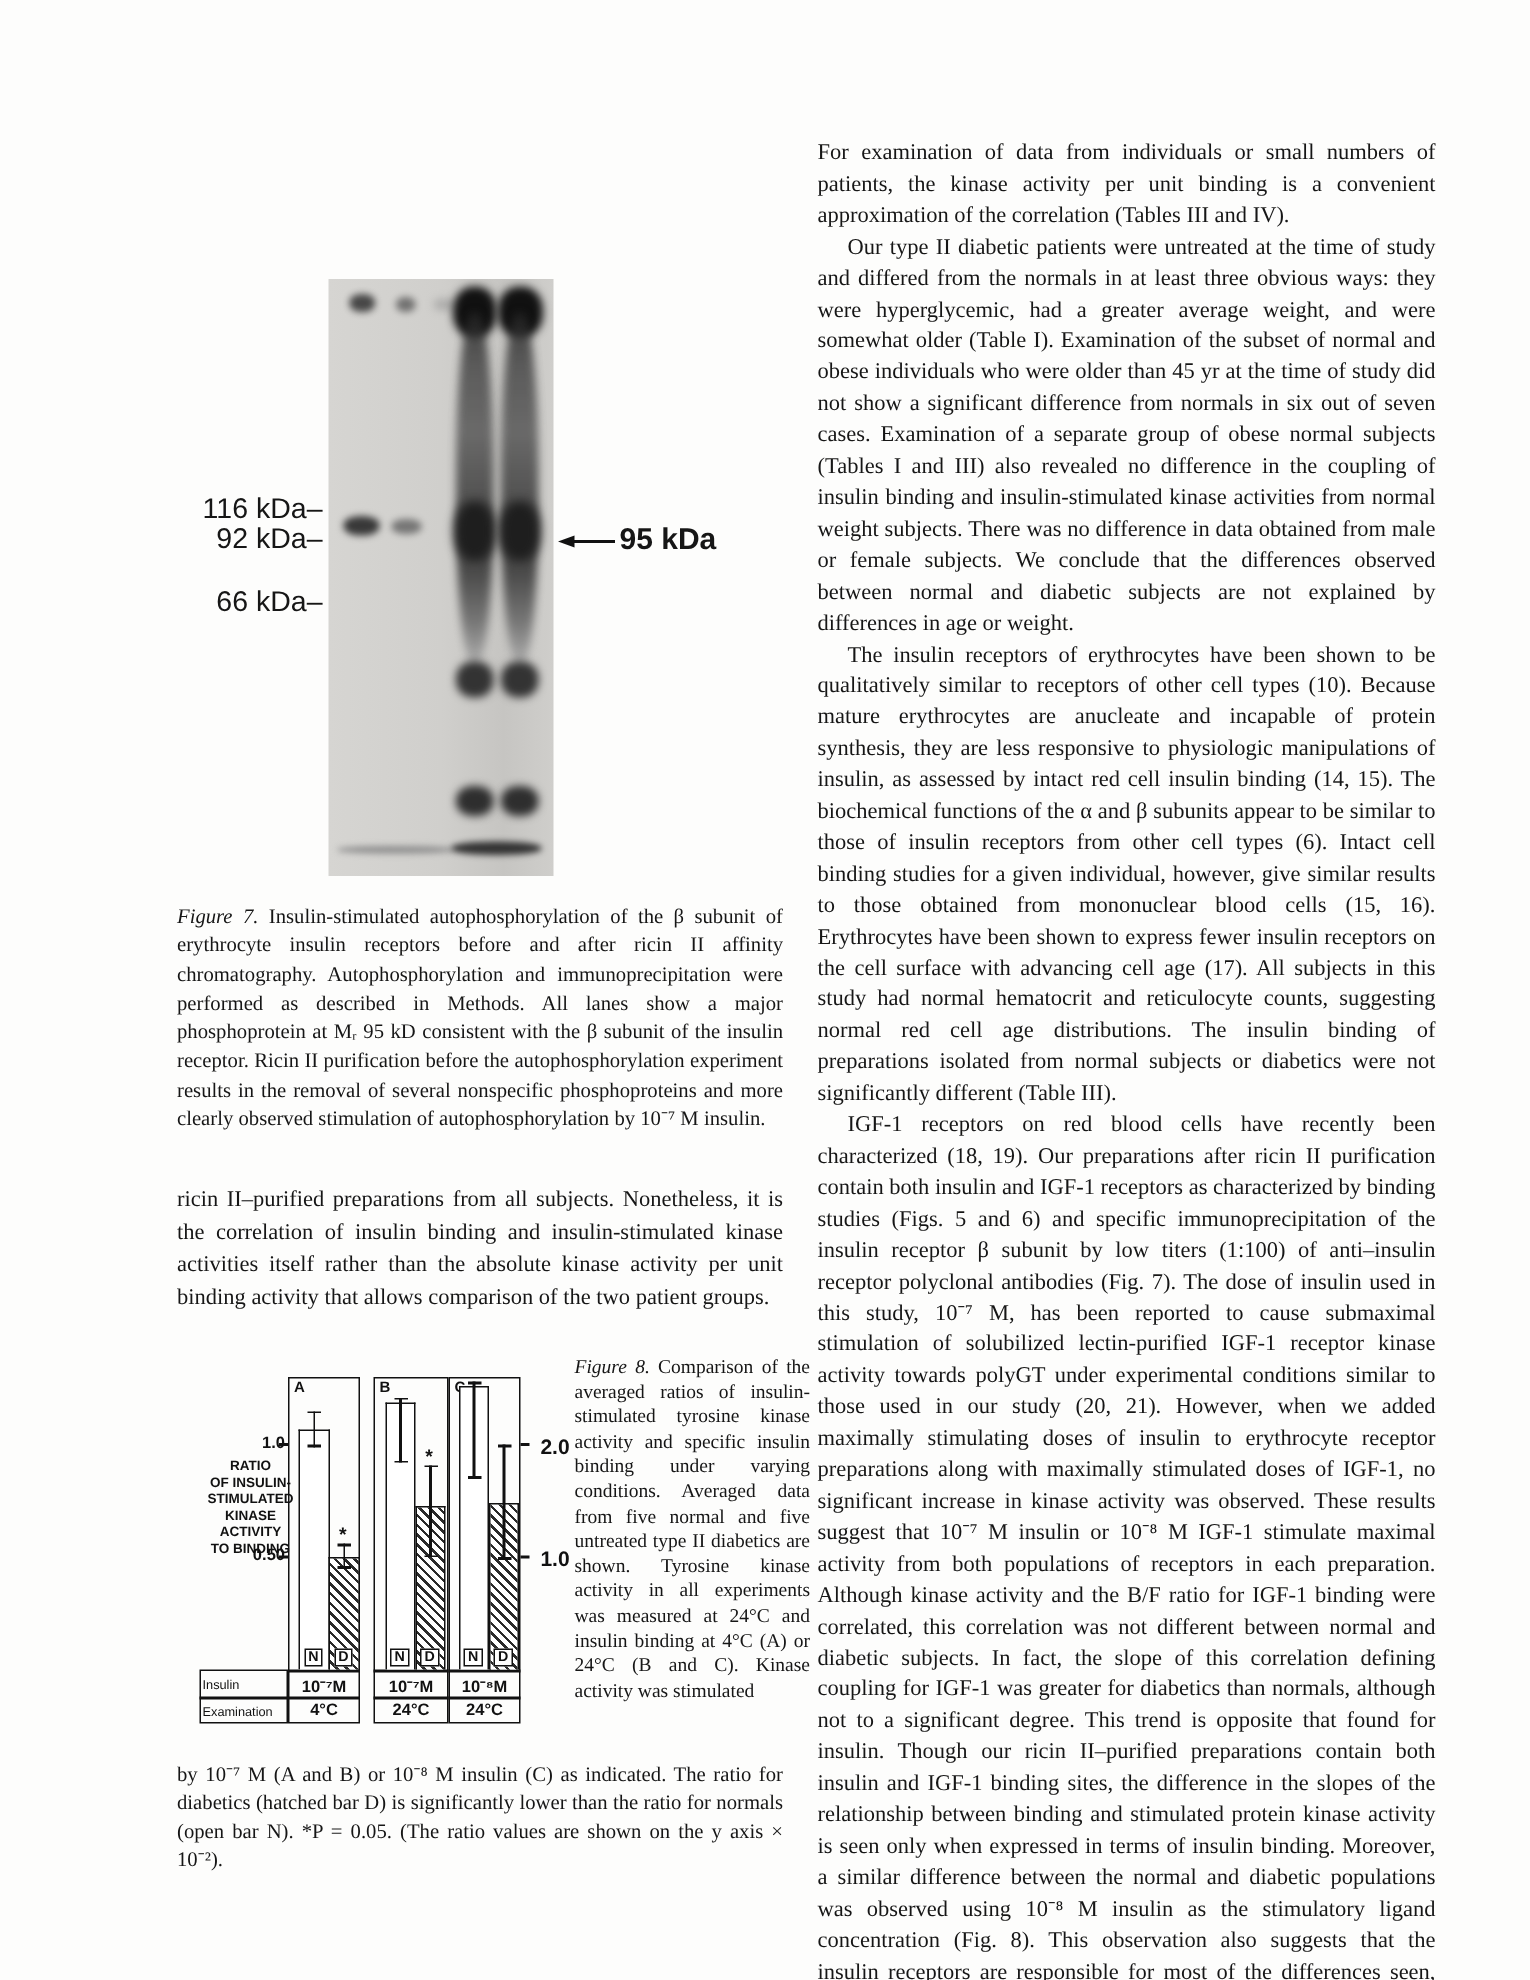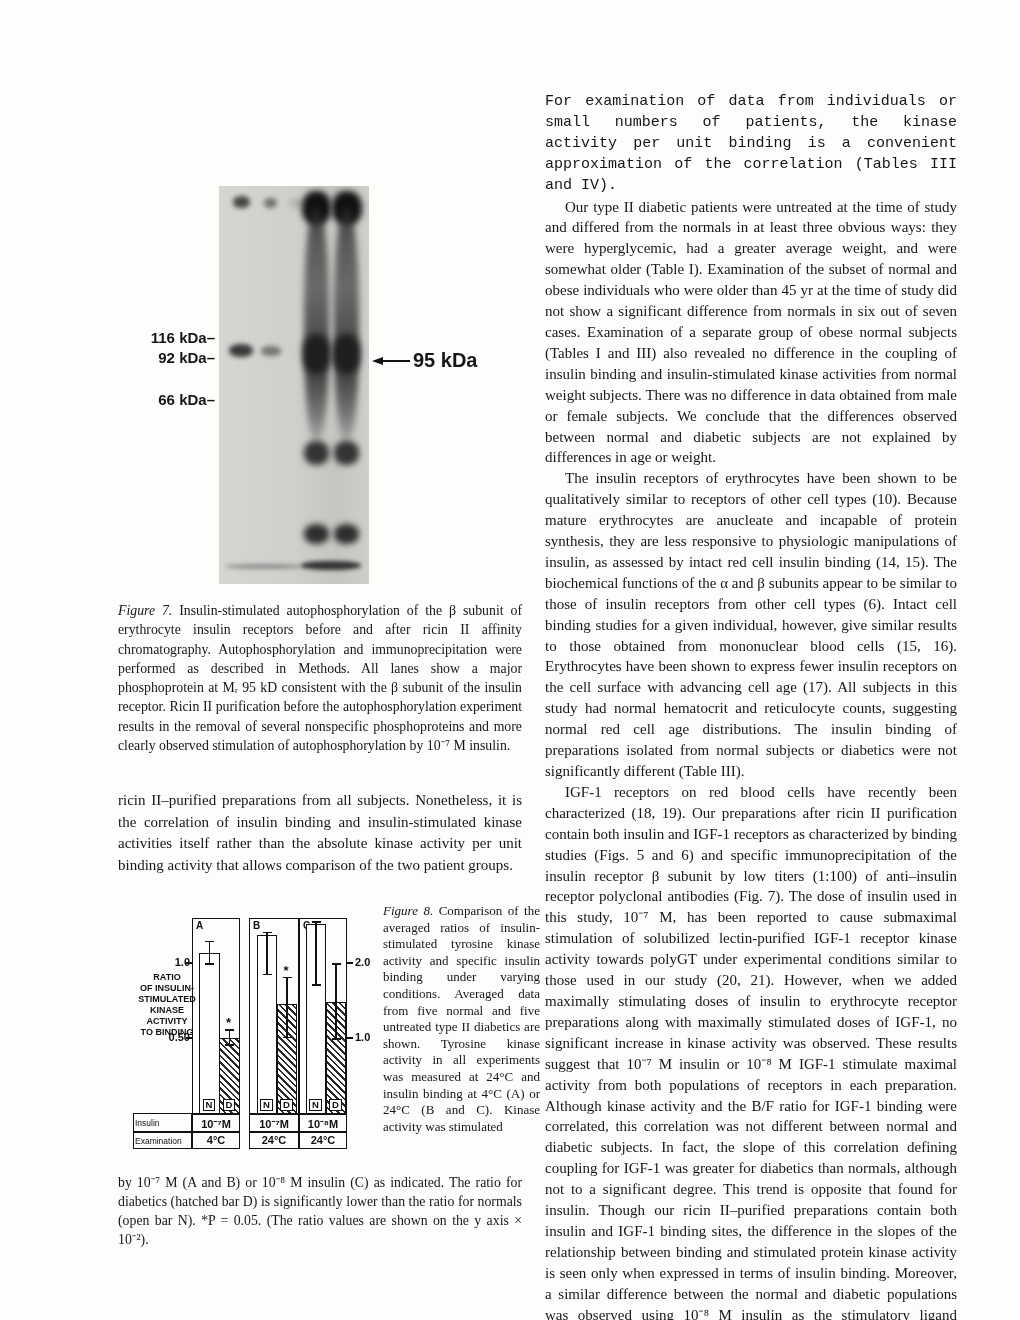--- a/index.html
+++ b/index.html
@@ -30,48 +30,48 @@
   .g-92b{left:42px;top:160px;width:20px;height:10px;background:#5f5f5f;filter:blur(2.5px);opacity:.8;}
   .g-95d4{left:84px;top:148px;width:27px;height:40px;background:#1e1e1e;filter:blur(3.5px);}
   .g-95d5{left:114px;top:148px;width:27px;height:40px;background:#1e1e1e;filter:blur(3.5px);}
   .g-l4a{left:85px;top:255px;width:25px;height:24px;background:#333;filter:blur(3px);}
   .g-l5a{left:115px;top:255px;width:25px;height:24px;background:#333;filter:blur(3px);}
   .g-l4b{left:85px;top:338px;width:25px;height:20px;background:#2e2e2e;filter:blur(3px);}
   .g-l5b{left:115px;top:338px;width:25px;height:20px;background:#2e2e2e;filter:blur(3px);}
   .g-bl{left:6px;top:378px;width:78px;height:5px;background:#8f8f8f;filter:blur(2px);border-radius:2px;}
   .g-b45{left:82px;top:375px;width:60px;height:9px;background:#333;filter:blur(2px);border-radius:3px;}
 
-  .mw{width:97px;text-align:right;font-family:"Liberation Sans",sans-serif;font-weight:700;
-      font-size:15px;left:118px;}
+  .mw{width:97px;text-align:right;font-family:"Liberation Sans",sans-serif;font-weight:400;
+      font-size:19px;left:118px;}
   .arrowlab{left:372px;top:349px;display:flex;align-items:center;
       font-family:"Liberation Sans",sans-serif;font-weight:600;font-size:20px;}
   .arrowlab svg{margin-right:3px;}
 
   
   .cap7{left:118px;top:601px;width:404px;font-size:13.8px;line-height:19.3px;text-align:justify;}
   .leadit{font-style:italic;}
   .bodypar{left:118px;top:790px;width:404px;font-size:15px;line-height:21.5px;text-align:justify;}
   .cap8side{left:383px;top:903px;width:157px;font-size:13px;line-height:16.6px;text-align:justify;}
   .cap8bot{left:118px;top:1173px;width:404px;font-size:13.8px;line-height:19px;text-align:justify;}
 
   .rightcol{left:545px;top:92px;width:412px;font-size:15px;line-height:20.9px;text-align:justify;}
   .rightcol p{margin:0;text-indent:20px;}
-  .rightcol p:first-child{text-indent:0;font-family:Liberation Mono, monospace;}
+  .rightcol p:first-child{text-indent:0;}
 
   .footer{left:400px;top:1257px;width:556px;text-align:right;font-size:15px;}
   .footer .rt{font-style:italic;}
   .footer .pn{font-weight:bold;margin-left:16px;font-style:normal;}
 
   
   .chart{left:118px;top:900px;width:264px;height:260px;}
   .chart *{position:absolute;box-sizing:border-box;}
   .c-txt{font-family:"Liberation Sans",sans-serif;color:#111;}
   .c-ylab{left:13px;top:72px;width:72px;text-align:center;font-size:9px;font-weight:700;line-height:11px;}
   .c-tickL{width:38px;text-align:right;font-size:11px;font-weight:700;}
-  .c-tickR{width:30px;text-align:left;font-size:11px;font-weight:700;}
+  .c-tickR{width:30px;text-align:center;font-size:14px;font-weight:700;}
   .c-tickline{height:1.5px;background:#111;}
   .c-panel{border:1.8px solid #111;background:transparent;}
   .c-hline{height:1.5px;background:#111;}
   .c-bar{border:1.8px solid #111;border-bottom:none;background:#fff;}
   .c-bar.hatch{background:repeating-linear-gradient(45deg,#fff 0 3px,#2a2a2a 3px 4.6px);}
   .c-wl{width:1.5px;background:#111;}
   .c-cap{height:1.5px;background:#111;}
   .c-star{font-size:13px;font-weight:700;font-family:"Liberation Sans",sans-serif;}
   .c-pl{font-size:10px;font-weight:700;font-family:"Liberation Sans",sans-serif;}
   .c-nd{font-size:9.5px;font-weight:700;font-family:"Liberation Sans",sans-serif;

